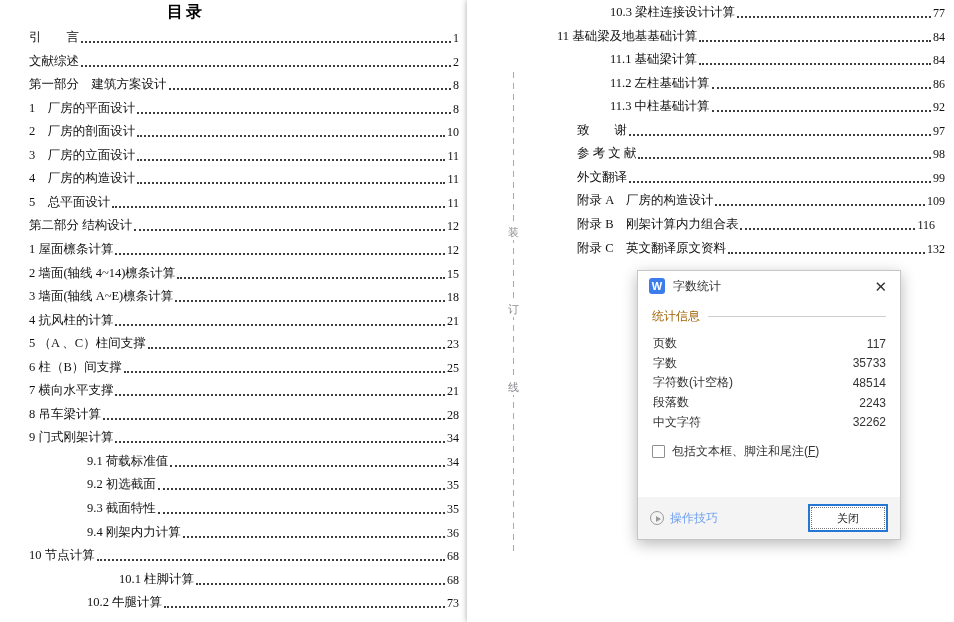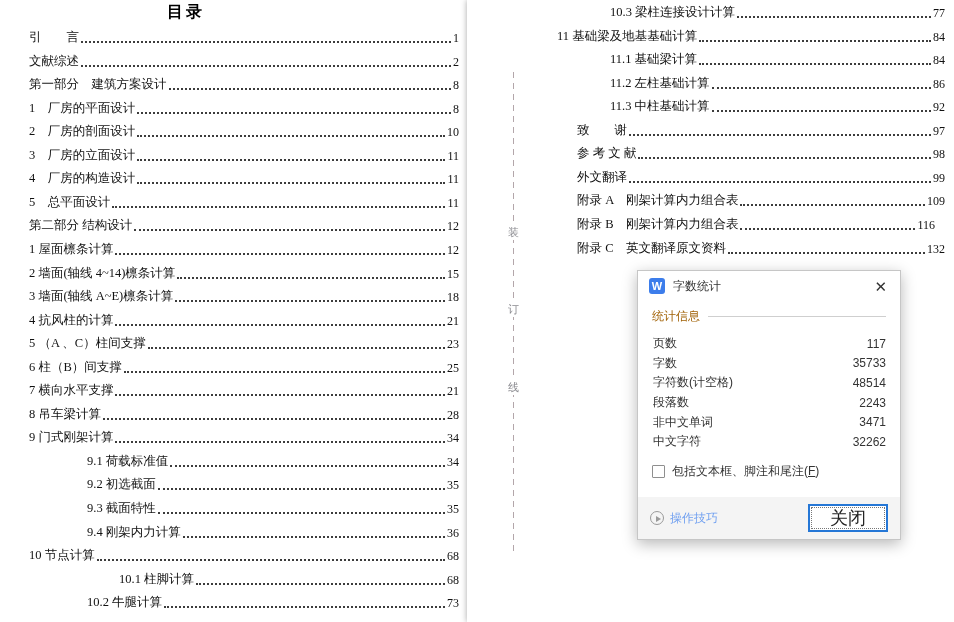--- a/index.html
+++ b/index.html
@@ -67,21 +67,21 @@
                 background:#f4f4f4; display:flex; align-items:center;
                 justify-content:space-between; padding:0 12px; }
   .tips { display:flex; align-items:center; color:#6f9ff0; font-size:12px; }
   .tips-icon { width:14px; height:14px; border:1px solid #9a9a9a;
                border-radius:50%; margin-right:6px; position:relative; }
   .tips-icon::after { content:''; position:absolute; left:4.5px; top:3.5px;
                border-left:5px solid #9a9a9a;
                border-top:3.5px solid transparent;
                border-bottom:3.5px solid transparent; }
   .btn-close { position:relative; width:80px; height:28px; background:#fff;
-               border:2px solid #2577d6; font-size:18px; color:#222;
+               border:2px solid #2577d6; font-size:11px; color:#222;
                display:flex; align-items:center; justify-content:center;
                font-family:inherit; }
   .btn-focus { position:absolute; inset:1px; border:1px dotted #777;
                pointer-events:none; }
 </style>
 </head>
 <body>
 
 <div class="screen">
 
@@ -252,21 +252,21 @@
           <span class="tt">参 考 文 献</span>
           <span class="ld"></span>
           <span class="pn">98</span>
         </div>
         <div class="toc-row" style="top: 169.8px; left: 110px; right: 9px; justify-content: center;">
           <span class="tt">外文翻译</span>
           <span class="ld"></span>
           <span class="pn">99</span>
         </div>
         <div class="toc-row" style="top: 193.4px; left: 110px; right: 9px;">
-          <span class="tt">附录 A　刚架计算内力组合表</span>
+          <span class="tt">附录 A　厂房的构造设计</span>
           <span class="ld"></span>
           <span class="pn">109</span>
         </div>
         <div class="toc-row" style="top: 217px; left: 110px; right: 19px;">
           <span class="tt">附录 B　刚架计算内力组合表</span>
           <span class="ld"></span>
           <span class="pn">116</span>
         </div>
         <div class="toc-row" style="top: 240.5px; left: 110px; right: 9px;">
           <span class="tt">附录 C　英文翻译原文资料</span>
@@ -305,24 +305,20 @@
           </div>
           <div class="stat-row">
             <span>字符数(计空格)</span>
             <span>48514</span>
           </div>
           <div class="stat-row">
             <span>段落数</span>
             <span>2243</span>
           </div>
           <div class="stat-row">
-            <span>非中文单词</span>
-            <span>3471</span>
-          </div>
-          <div class="stat-row">
             <span>中文字符</span>
             <span>32262</span>
           </div>
         </div>
       <div class="chk-row">
         <span class="chk-box"></span>
         <span class="chk-label"><span>包括文本框、脚注和尾注(</span><u>F</u><span>)</span></span>
       </div>
     </div>
     <div class="dlg-footer">

